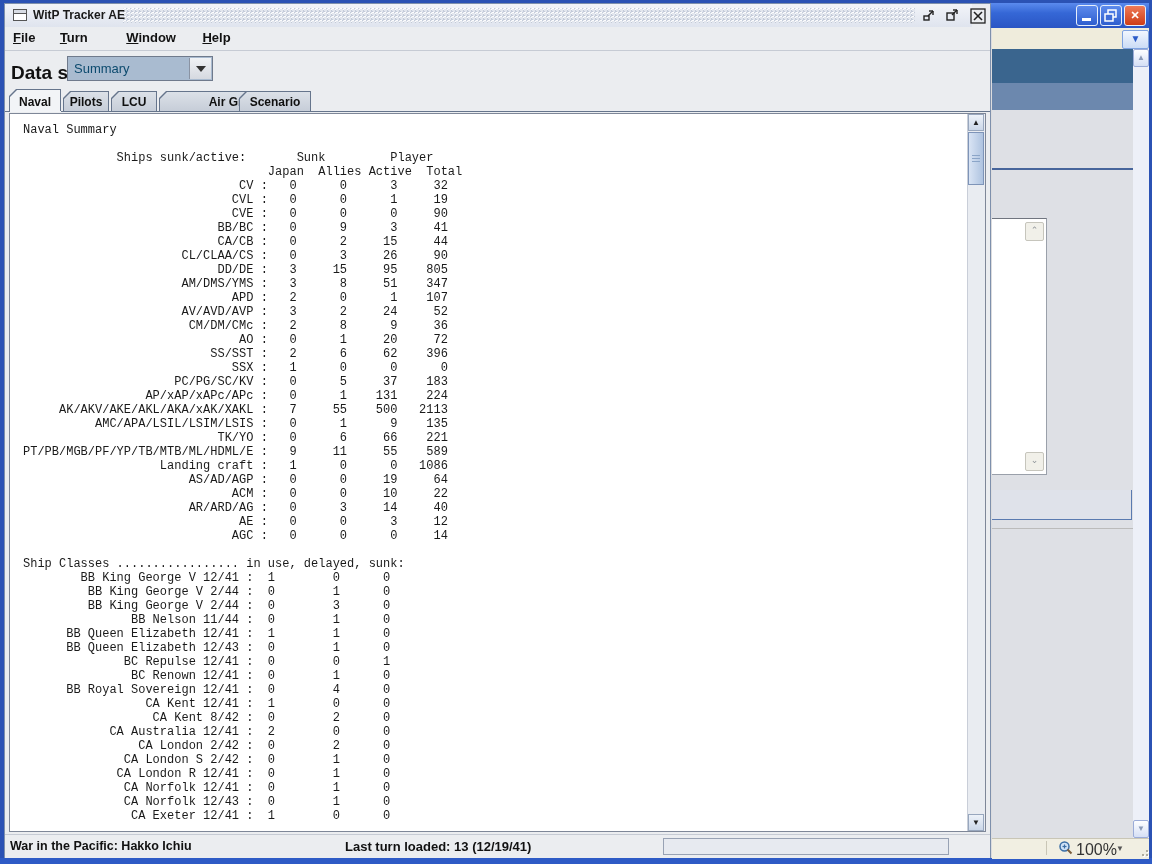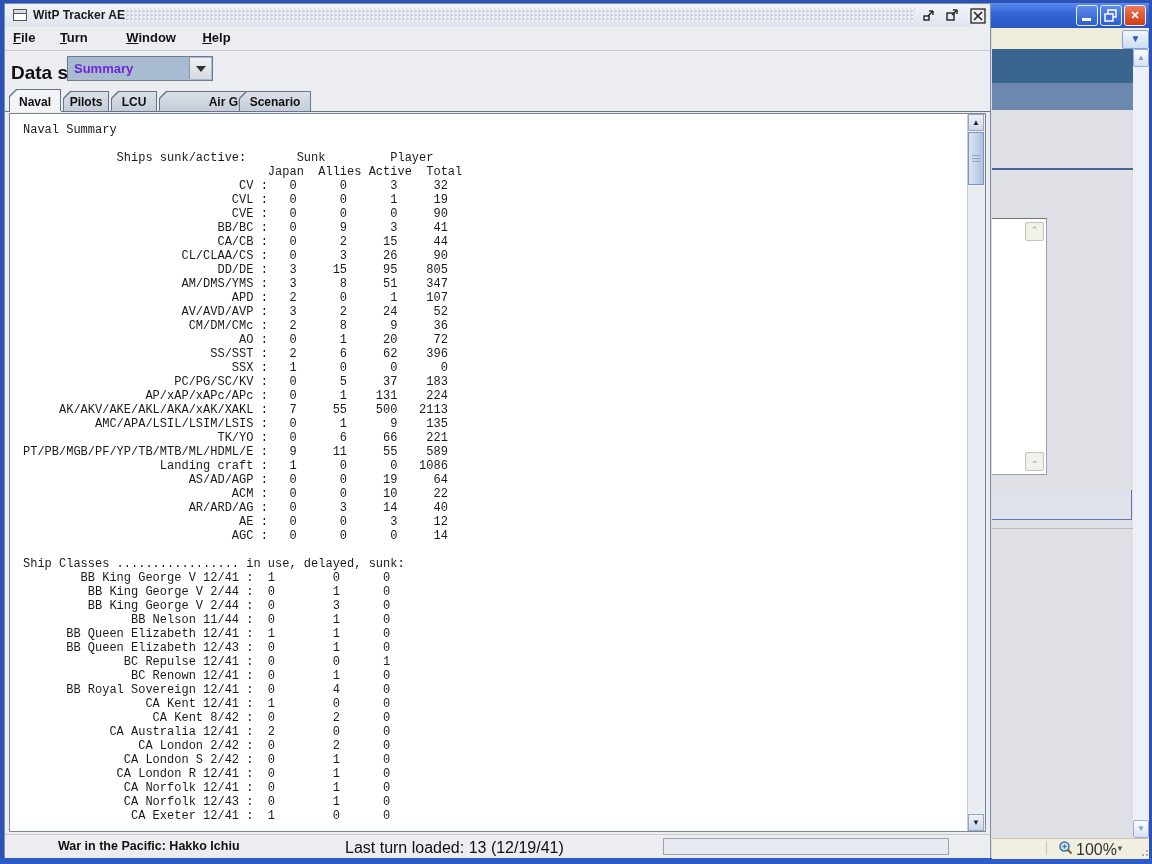--- a/index.html
+++ b/index.html
@@ -52,21 +52,21 @@
   .jicon{left:8px;top:5px;width:14px;height:12px;background:#fff;border:1px solid #555;box-sizing:border-box;}
   .jicon::before{content:"";position:absolute;left:0;top:0;right:0;height:3px;background:#D8DCE4;border-bottom:1px solid #555;}
   .jtitle-text{left:28px;top:4px;font-size:12px;font-weight:bold;color:#1A1A1A;}
   .jctl{top:3px;width:17px;height:17px;}
   .jmenubar{left:0;top:23px;right:0;height:23px;background:#EBEDF0;border-bottom:1px solid #C6CBD4;}
   .jmenu-item{display:inline-block;font-size:13px;font-weight:bold;color:#111;padding:3px 8px 0 8px;}
   .jmenu-item u{text-decoration:underline;}
   .jtoolrow{left:0;top:47px;right:0;height:38px;background:#EBEDF0;}
   .ds-label{left:6px;top:11px;font-size:19px;font-weight:bold;color:#111;}
   .combo{left:62px;top:5px;width:146px;height:25px;border:1px solid #6F7A8C;background:#A9BBD0;box-sizing:border-box;}
-  .combo-value{left:6px;top:4px;font-size:13px;font-weight:bold;color:#6d28d9;}
+  .combo-value{left:6px;top:4px;font-size:13px;font-weight:normal;color:#0c4a6e;}
   .combo-btn{right:1px;top:1px;width:22px;height:21px;background:linear-gradient(#F0F2F5,#D5D9E0);
     border-left:1px solid #8A93A3;box-sizing:border-box;}
   .combo-btn::after{content:"";position:absolute;left:6px;top:8px;border:5px solid transparent;border-top:6px solid #333;}
 
   .jtabs{left:0;top:85px;right:0;height:23px;}
   .tab{top:2px;height:21px;}
   .tab .t-outer{position:absolute;inset:0;background:#66758C;
     clip-path:polygon(0 100%,0 7px,7px 0,100% 0,100% 100%);}
   .tab .t-inner{position:absolute;inset:1px 1px 0 1px;background:linear-gradient(#DCE1E8,#C5CCD7);
     clip-path:polygon(0 100%,0 7px,7px 0,100% 0,100% 100%);}
@@ -83,22 +83,22 @@
     font-family:"Liberation Mono","DejaVu Sans Mono",monospace;font-size:12px;line-height:14px;color:#1A1A1A;white-space:pre;}
   .jsb{position:absolute;right:0px;top:0px;width:17px;height:717px;background:#E9ECF1;border-left:1px solid #C9CED8;}
   .jsb-btn{position:absolute;left:0;width:16px;height:17px;border:1px solid #98A7BE;box-sizing:border-box;
     background:linear-gradient(#EDF2F9,#CBD7E8);color:#222;font-size:8px;text-align:center;line-height:15px;}
   .jsb-thumb{position:absolute;left:0;top:18px;width:16px;height:53px;border:1px solid #7E94B8;box-sizing:border-box;
     background:linear-gradient(to right,#D9E4F4,#AEC3E0);}
   .jsb-grip{position:absolute;left:3px;top:22px;width:8px;height:7px;
     background:repeating-linear-gradient(#8BA5C8 0 1px,transparent 1px 3px);}
 
   .jstatus{left:0;top:830px;right:0;height:23px;background:#EBEDF0;border-top:1px solid #C6CBD4;}
-  .js-left{left:5px;top:4px;font-size:12.5px;font-weight:bold;color:#111;margin-left:48px;}
-  .js-center{left:340px;top:4px;font-size:16px;font-weight:normal;color:#111;}
+  .js-left{left:5px;top:4px;font-size:12.5px;font-weight:bold;color:#111;}
+  .js-center{left:340px;top:4px;font-size:13px;font-weight:bold;color:#111;}
   .js-box{left:658px;top:3px;width:286px;height:17px;background:#E7EAF0;border:1px solid #98A2B4;box-sizing:border-box;}
   svg{display:block;}
 </style>
 </head>
 <body>
 
 <div id="screen">
 
   <div class="abs xp-border" style="left:0;top:0;width:1152px;height:3px;"></div>
   <div class="abs xp-border" style="left:0;top:0;width:4px;height:864px;"></div>

